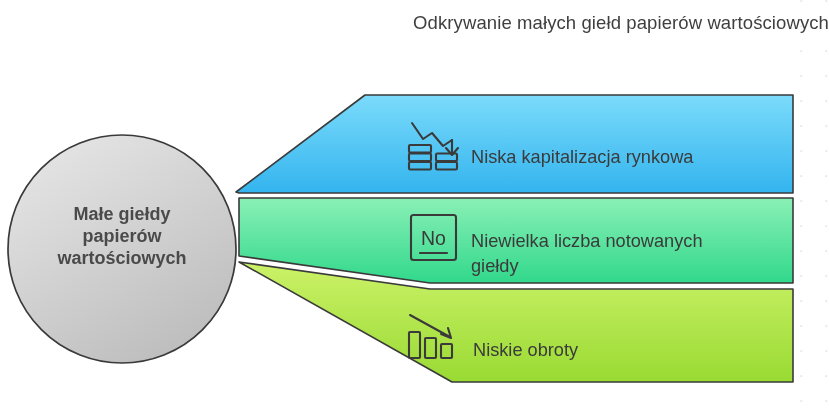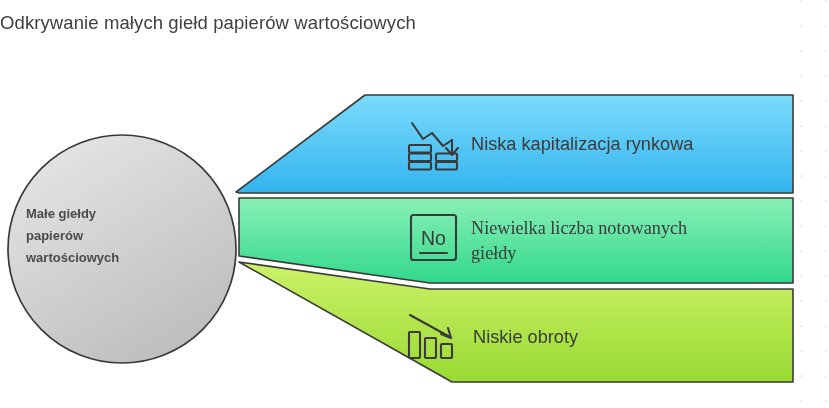--- a/index.html
+++ b/index.html
@@ -18,48 +18,50 @@
     position: absolute;
     left: 0; top: 0;
     width: 829px;
     height: 408px;
   }
   .title {
     position: absolute;
     left: 0;
     top: 12px;
     width: 829px;
-    text-align: left;
+    text-align: right;
     font-size: 18.5px;
     color: #3f3f3f;
     font-family: "Liberation Sans", sans-serif;
     letter-spacing: 0.1px;
     white-space: nowrap;
   }
   .hub-label {
     position: absolute;
     left: 26px;
     top: 203px;
     width: 192px;
-    font-size: 13px;
+    text-align: center;
+    font-size: 18px;
     font-weight: bold;
     color: #4a4a4a;
     line-height: 22px;
     font-family: "Liberation Sans", sans-serif;
   }
   .hub-label span { display: block; }
   .band-label {
     position: absolute;
     font-size: 18.2px;
     color: #3b3b3b;
     line-height: 25px;
     font-family: "Liberation Sans", sans-serif;
+    margin-top: 13px;
   }
   #label-0 { left: 471px; top: 132px; width: 300px; }
-  #label-1 { left: 471px; top: 216px; width: 266px; font-family: Liberation Serif, serif; }
+  #label-1 { left: 471px; top: 216px; width: 266px; }
   #label-2 { left: 473px; top: 325px; width: 300px; }
   .band-label span { display: block; }
   svg { display: block; }
 </style>
 </head>
 <body>
 
 <svg id="canvas" viewBox="0 0 829 408" xmlns="http://www.w3.org/2000/svg">
   <defs>
     <linearGradient id="gradBlue" x1="0" y1="0" x2="0" y2="1">

